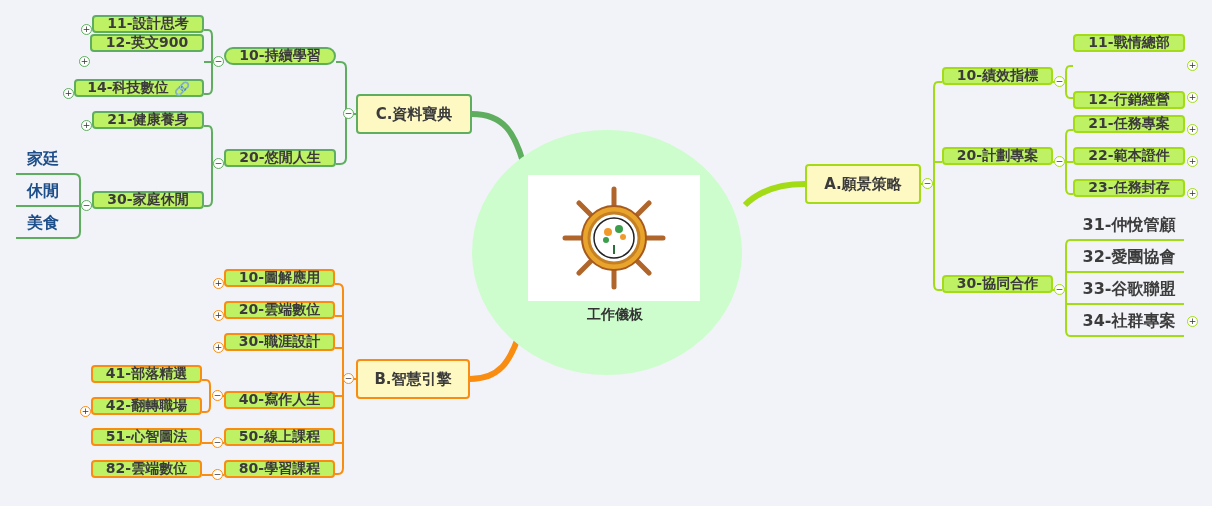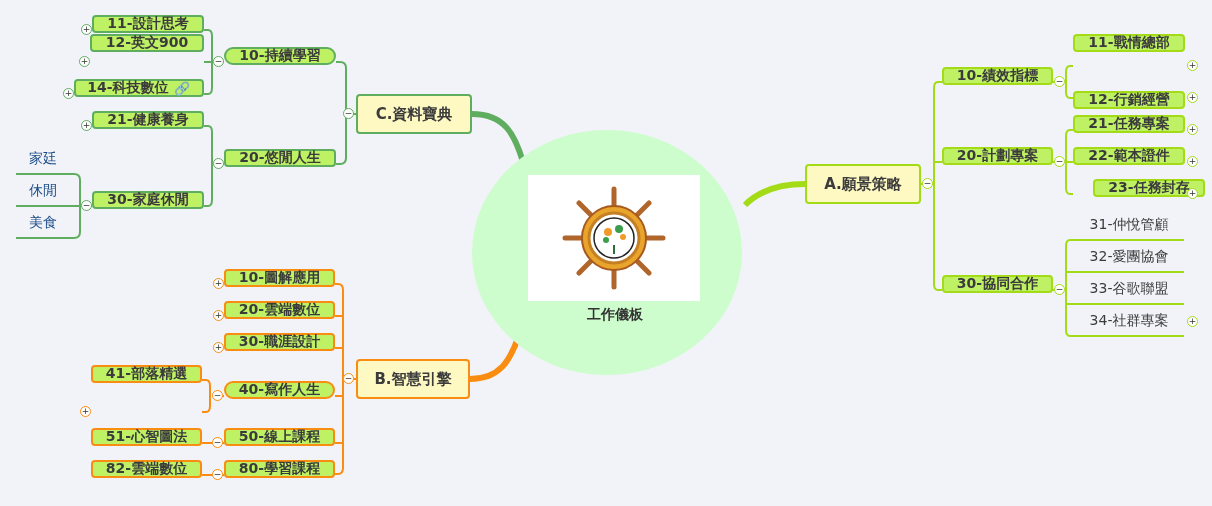--- a/index.html
+++ b/index.html
@@ -31,22 +31,22 @@
     font-size: 15px;
   }
   .node.c { border-color: #5fae5f; }
   .node.a { border-color: #a3dc17; }
   .node.b { border-color: #f88d12; }
 
   .leaf {
     position: absolute;
     height: 30px;
     color: #3b3b3b;
-    font-size: 14px;
-    font-weight: normal;
+    font-size: 16px;
+    font-weight: bold;
     display: flex; align-items: center; justify-content: center;
     white-space: nowrap;
     cursor: pointer;
   }
   .leaf.blue { color: #1d4e8a; }
 
   .toggle {
     position: absolute;
     width: 11px; height: 11px;
     border-radius: 50%;
@@ -202,21 +202,21 @@
 
   <div class="node a" style="left:942px;top:147px;width:111px;">20-計劃專案</div>
   <div class="toggle a" style="left:1054px;top:156px;">−</div>
 
   <div class="node a" style="left:1073px;top:115px;width:112px;">21-任務專案</div>
   <div class="toggle a" style="left:1187px;top:124px;">+</div>
 
   <div class="node a" style="left:1073px;top:147px;width:112px;">22-範本證件</div>
   <div class="toggle a" style="left:1187px;top:156px;">+</div>
 
-  <div class="node a" style="left:1073px;top:179px;width:112px;margin-left:20px;">23-任務封存</div>
+  <div class="node a" style="left:1073px;top:179px;width:112px;">23-任務封存</div>
   <div class="toggle a" style="left:1187px;top:188px;">+</div>
 
   <div class="node a" style="left:942px;top:275px;width:111px;">30-協同合作</div>
   <div class="toggle a" style="left:1054px;top:284px;">−</div>
 
   <div class="leaf" style="left:1073px;top:210px;width:112px;">31-仲悅管顧</div>
   <div class="leaf" style="left:1073px;top:242px;width:112px;">32-愛團協會</div>
   <div class="leaf" style="left:1073px;top:274px;width:112px;">33-谷歌聯盟</div>
   <div class="leaf" style="left:1073px;top:306px;width:112px;">34-社群專案</div>
   <div class="toggle a" style="left:1187px;top:316px;">+</div>
@@ -226,25 +226,26 @@
 
   <div class="node b" style="left:224px;top:269px;width:111px;">10-圖解應用</div>
   <div class="toggle b" style="left:213px;top:278px;">+</div>
 
   <div class="node b" style="left:224px;top:301px;width:111px;">20-雲端數位</div>
   <div class="toggle b" style="left:213px;top:310px;">+</div>
 
   <div class="node b" style="left:224px;top:333px;width:111px;">30-職涯設計</div>
   <div class="toggle b" style="left:213px;top:342px;">+</div>
 
-  <div class="node b" style="left:224px;top:381px;width:111px;border-radius:15px;">40-寫作人生</div>
+  <div class="node b" style="left:224px;top:391px;width:111px;">40-寫作人生</div>
   <div class="toggle b" style="left:212px;top:390px;">−</div>
 
   <div class="node b" style="left:91px;top:365px;width:111px;">41-部落精選</div>
 
+  <div class="node b" style="left:91px;top:397px;width:111px;">42-翻轉職場</div>
   <div class="toggle b" style="left:80px;top:406px;">+</div>
 
   <div class="node b" style="left:224px;top:428px;width:111px;">50-線上課程</div>
   <div class="toggle b" style="left:212px;top:437px;">−</div>
 
   <div class="node b" style="left:91px;top:428px;width:111px;">51-心智圖法</div>
 
   <div class="node b" style="left:224px;top:460px;width:111px;">80-學習課程</div>
   <div class="toggle b" style="left:212px;top:469px;">−</div>
 

